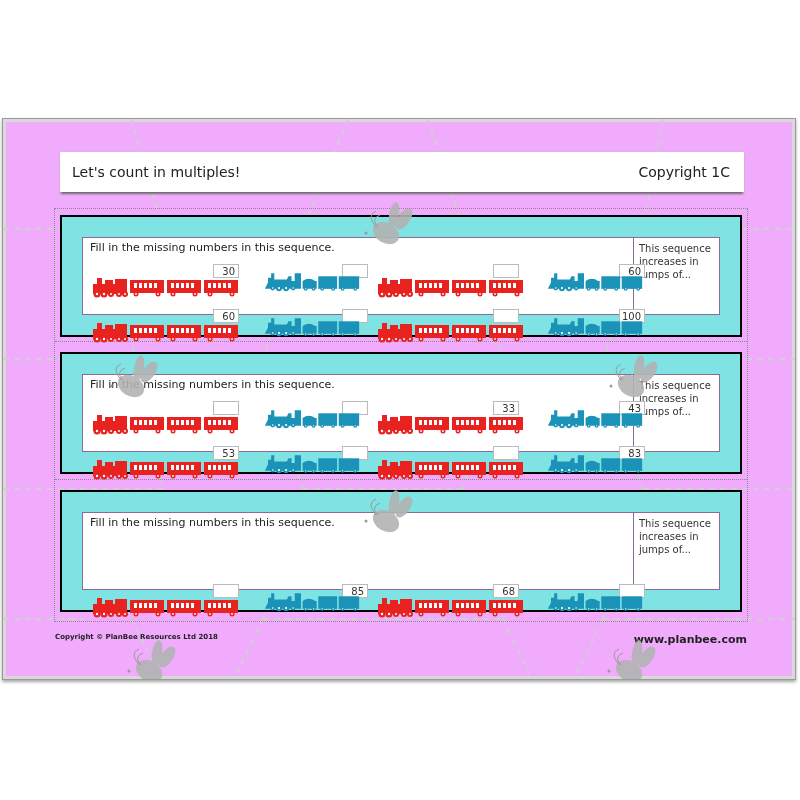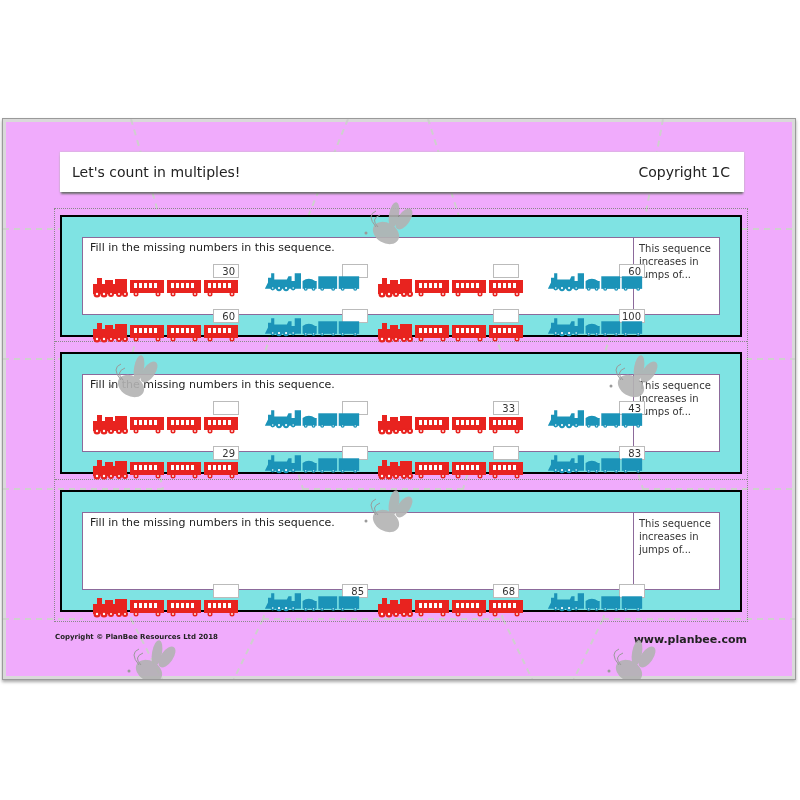--- a/index.html
+++ b/index.html
@@ -180,21 +180,21 @@
               <use href="#bluetrain"></use>
             </svg>
           <svg class="train" style="left:293px;top:12px" width="152" height="22" viewBox="0 0 152 22">
               <use href="#redtrain"></use>
             </svg>
           <svg class="train" style="left:450px;top:6px" width="124" height="28" viewBox="0 0 124 28">
               <use href="#bluetrain"></use>
             </svg>
         </div>
         <div class="row" style="position:absolute;left:0;top:71px;width:100%;height:40px;">
-          <div class="num-box" style="left:130px;top:0">29</div>
+          <div class="num-box" style="left:130px;top:0">53</div>
           <div class="num-box" style="left:259px;top:0"></div>
           <div class="num-box" style="left:410px;top:0"></div>
           <div class="num-box" style="left:536px;top:0">83</div>
           <svg class="train" style="left:8px;top:12px" width="152" height="22" viewBox="0 0 152 22">
               <use href="#redtrain"></use>
             </svg>
           <svg class="train" style="left:167px;top:6px" width="124" height="28" viewBox="0 0 124 28">
               <use href="#bluetrain"></use>
             </svg>
           <svg class="train" style="left:293px;top:12px" width="152" height="22" viewBox="0 0 152 22">

